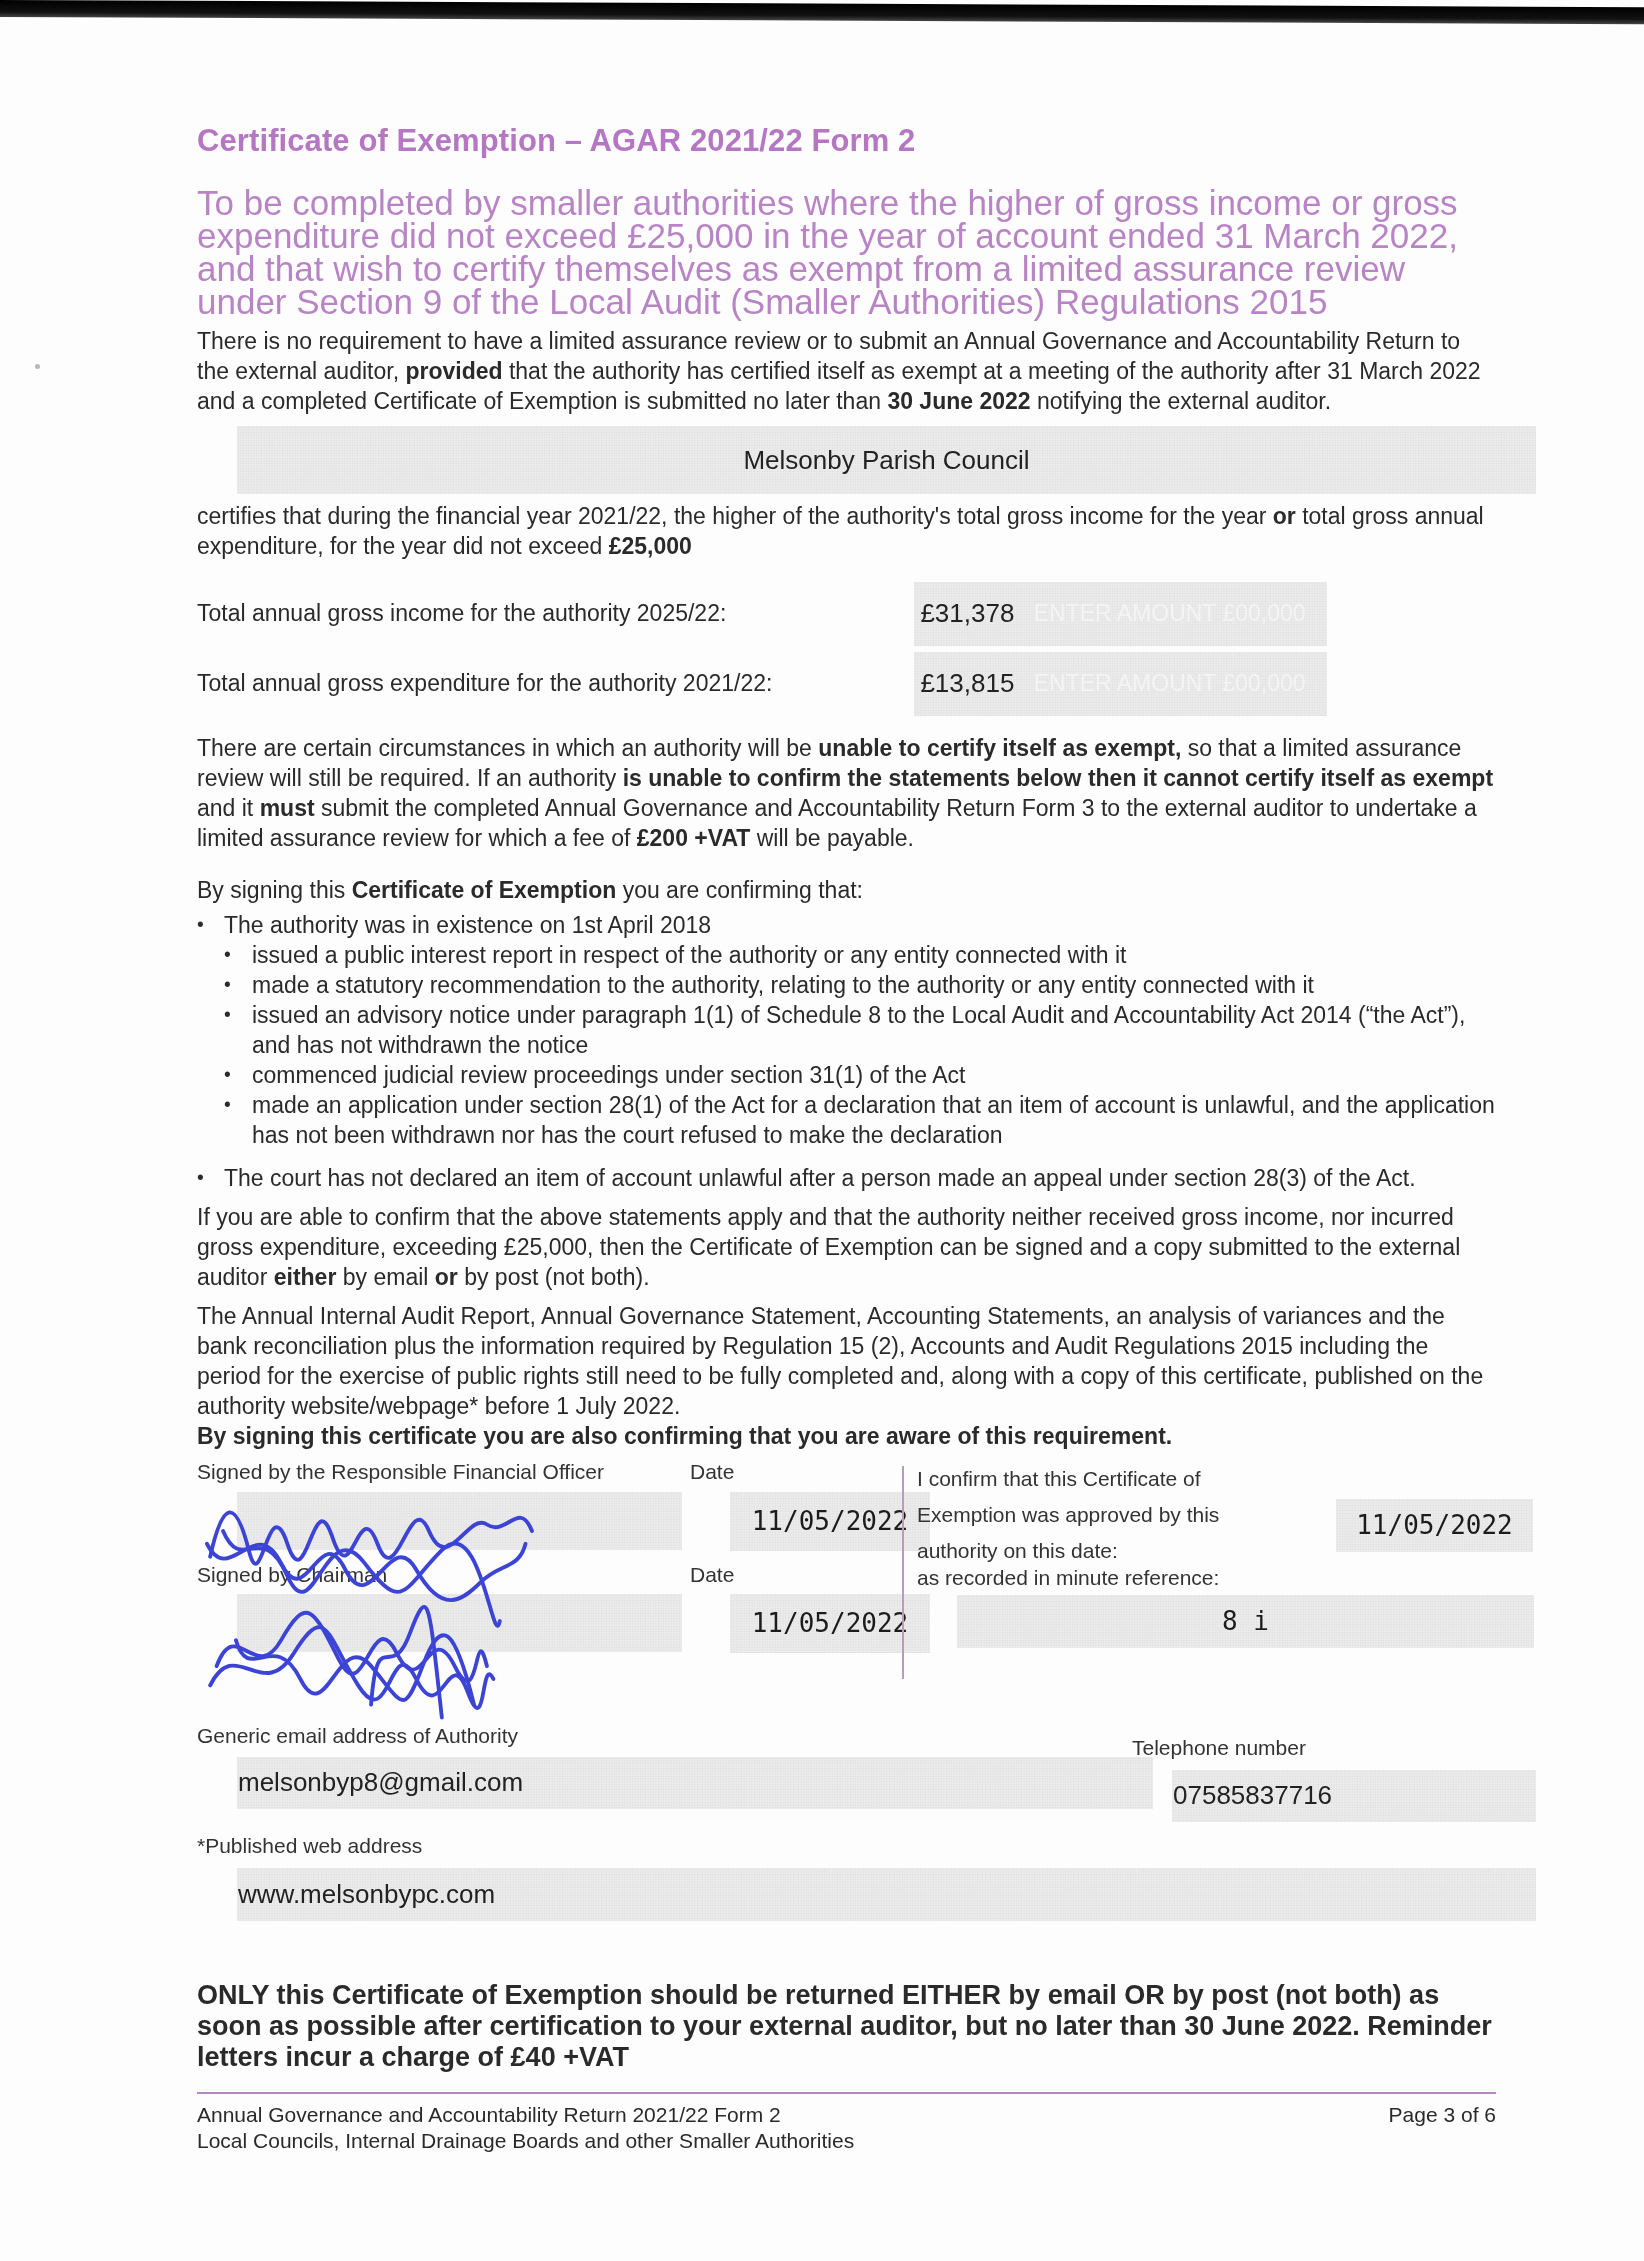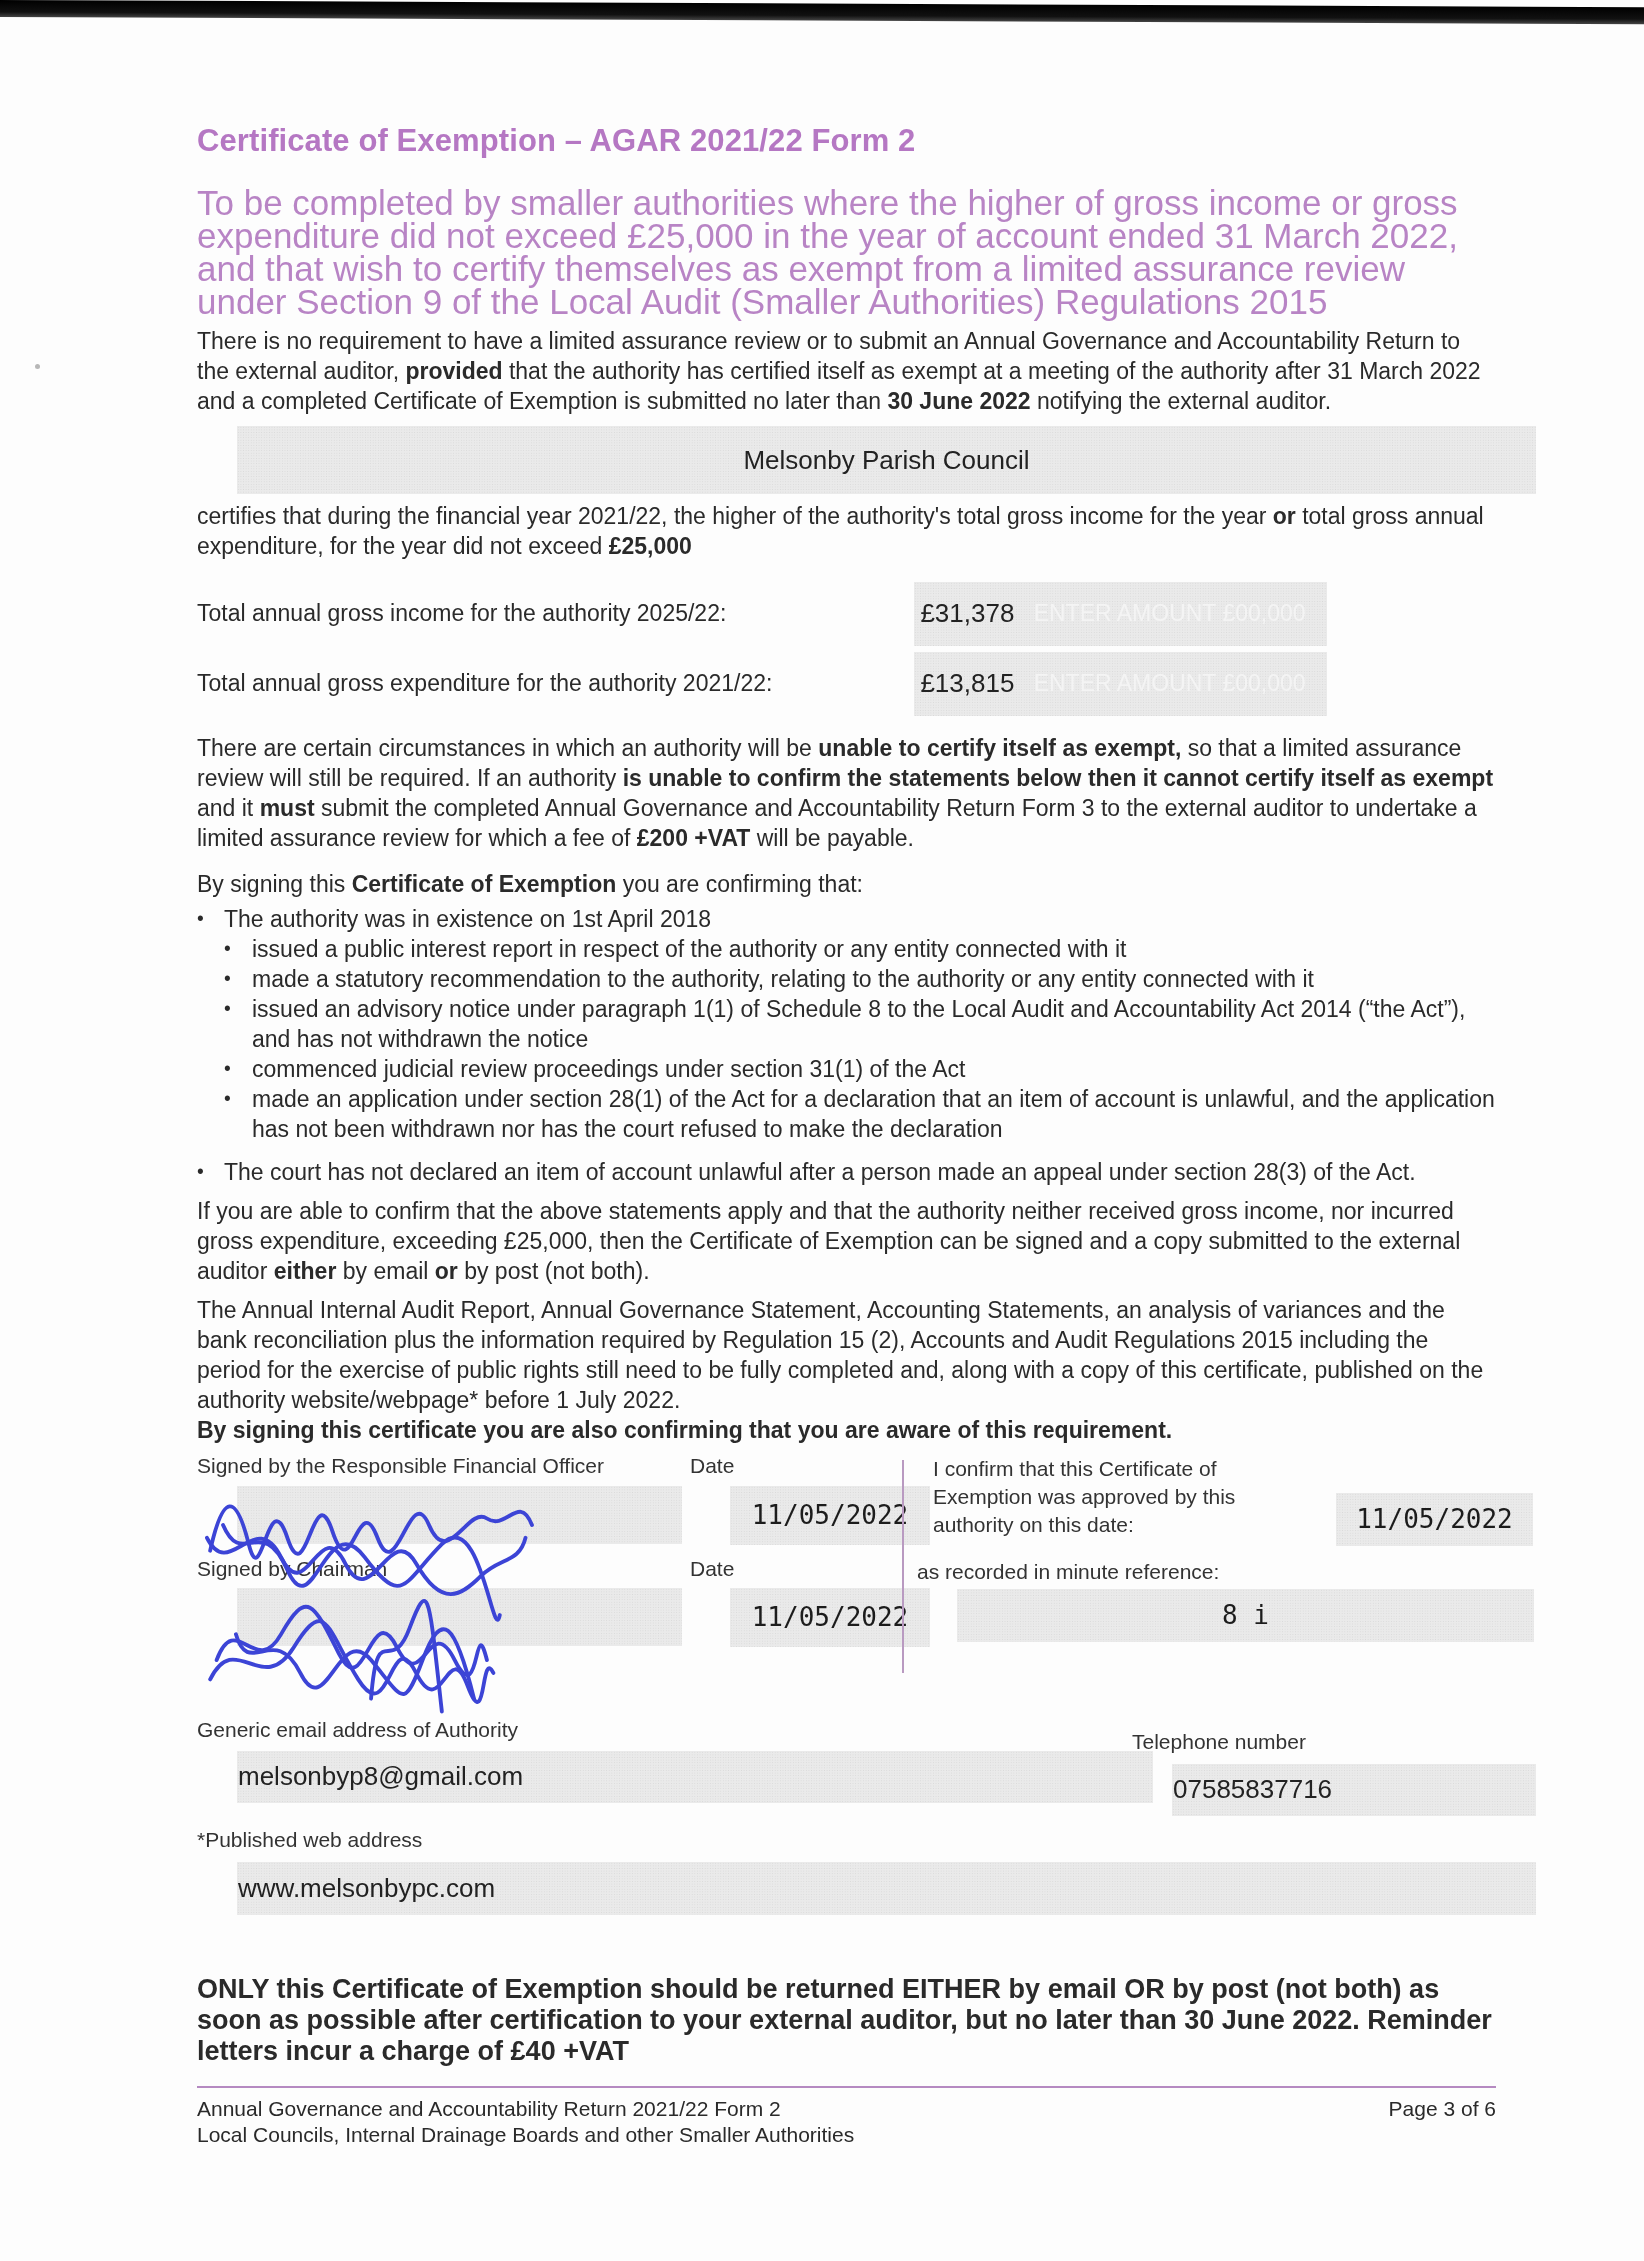--- a/index.html
+++ b/index.html
@@ -118,21 +118,21 @@
         <span>£13,815</span>
         <span class="ghost">ENTER AMOUNT £00,000</span>
       </div>
     </div>
   </div>
 
   <div class="p sec">
     <span>There are certain circumstances in which an authority will be </span><span class="b">unable to certify itself as exempt,</span><span> so that a limited assurance review will still be required. If an authority </span><span class="b">is unable to confirm the statements below then it cannot certify itself as exempt</span><span> and it </span><span class="b">must</span><span> submit the completed Annual Governance and Accountability Return Form 3 to the external auditor to undertake a limited assurance review for which a fee of </span><span class="b">£200 +VAT</span><span> will be payable.</span>
   </div>
 
-  <div class="p" style="margin-top:16px">
+  <div class="p" style="margin-top:22px">
     <span>By signing this </span><span class="b">Certificate of Exemption</span><span> you are confirming that:</span>
   </div>
 
   <ul class="bullets">
     <li>The authority was in existence on 1st April 2018</li>
   </ul>
   <ul class="bullets sub" style="margin-top:0">
     <li>issued a public interest report in respect of the authority or any entity connected with it</li>
     <li>made a statutory recommendation to the authority, relating to the authority or any entity connected with it</li>
     <li>issued an advisory notice under paragraph 1(1) of Schedule 8 to the Local Audit and Accountability Act 2014 (“the Act”), and has not withdrawn the notice</li>
@@ -160,21 +160,21 @@
     <div class="fld grey-box hand" style="left:493px;top:32px;width:200px;height:59px">11/05/2022</div>
 
     <span class="lbl" style="left:0;top:103px">Signed by Chairman</span>
     <div class="fld grey-box" style="left:0;top:134px;width:445px;height:58px"></div>
 
     <span class="lbl" style="left:493px;top:103px">Date</span>
     <div class="fld grey-box hand" style="left:493px;top:134px;width:200px;height:59px">11/05/2022</div>
 
     <div class="vdivider"></div>
 
-    <span class="lbl" style="left:736px;top:1.3px;width:361px;line-height:28px">I confirm that this Certificate of Exemption was approved by this authority on this date:</span>
+    <span class="lbl" style="left:720px;top:1.3px;width:361px;line-height:36px">I confirm that this Certificate of Exemption was approved by this authority on this date:</span>
     <div class="fld grey-box hand" style="left:1099px;top:39px;width:197px;height:53px">11/05/2022</div>
 
     <span class="lbl" style="left:720px;top:106px">as recorded in minute reference:</span>
     <div class="fld grey-box hand" style="left:720px;top:135px;width:577px;height:53px">8 i</div>
 
     <svg class="scribble" viewBox="0 0 560 390">
       <g fill="none" stroke="#3c44d6" stroke-width="6" stroke-linecap="round">
         <path d="M20 130 C40 40, 60 40, 80 120 S 110 20, 140 110 S 180 10, 210 100 S 250 30, 280 110 S 330 20, 360 90 S 420 60, 450 80 S 500 40, 520 90"></path>
         <path d="M15 110 C 50 180, 90 60, 130 140 S 190 70, 230 150 S 300 80, 340 150 S 410 200, 440 170 S 500 150, 510 110"></path>
         <path d="M40 90 C 70 160, 100 70, 140 160 S 200 60, 260 140 S 320 180, 380 120 S 460 280, 470 230"></path>

